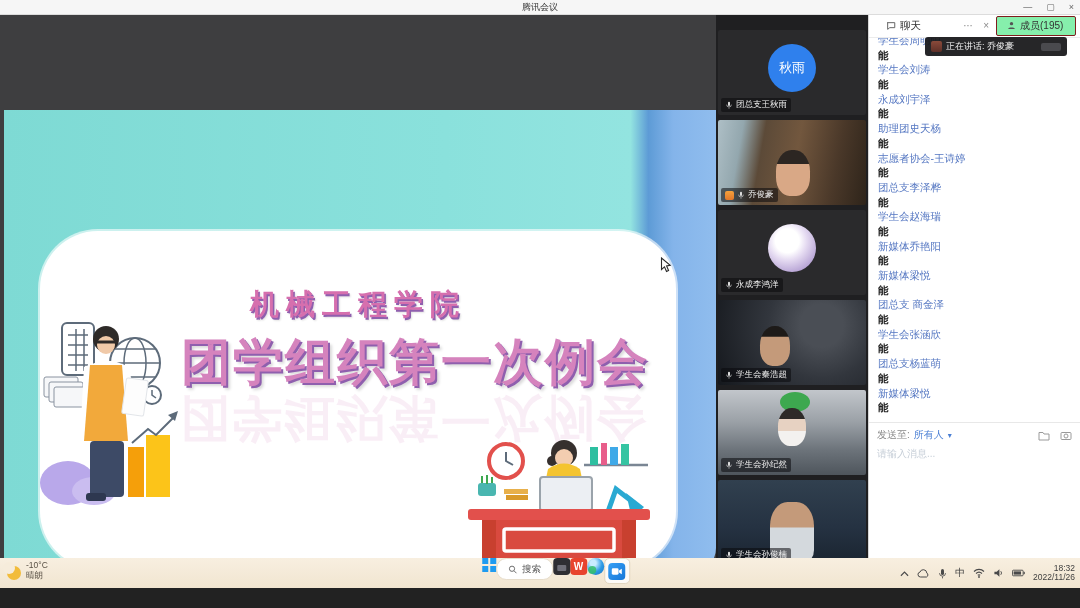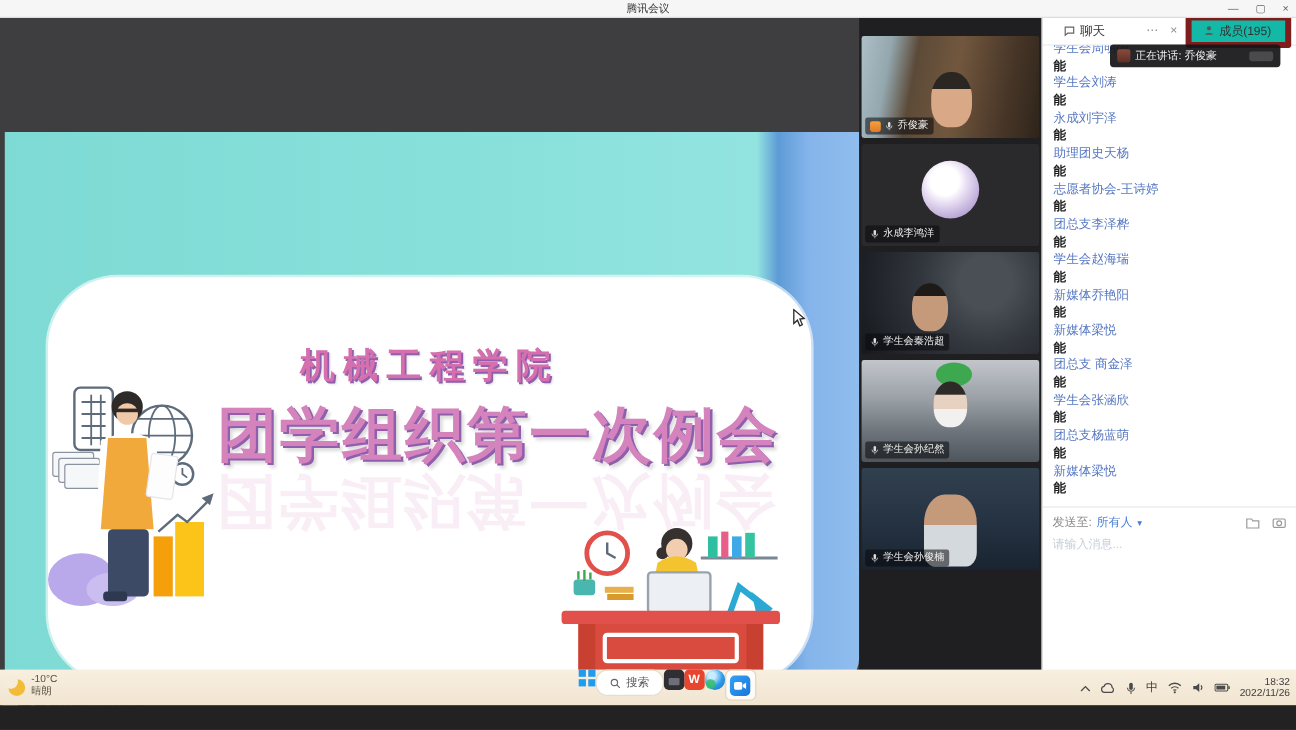--- a/index.html
+++ b/index.html
@@ -70,21 +70,21 @@
 
   
   .chat{position:absolute;left:868px;top:14px;width:212px;height:564px;background:#ffffff;
     border-left:1px solid #d6d6d6;box-sizing:border-box;display:flex;flex-direction:column;z-index:2;}
   .chat-header{height:23px;flex:none;display:flex;align-items:center;padding:0 4px 0 17px;
     border-bottom:1px solid #ececec;gap:4px;}
   .chat-title{font-size:10.5px;color:#333;}
   .chat-header .spacer{flex:1;}
   .hdr-btn{font-size:10px;color:#8a8a8a;padding:0 3px;cursor:default;}
   .member-tab{display:flex;align-items:center;gap:4px;font-size:10px;color:#333;
-    border:5px solid #7f1d1d;background:#14b8a6;border-radius:2px;padding:2px 10px;min-width:58px;}
+    border:1px solid #7f1d1d;background:#86efac;border-radius:2px;padding:2px 10px;min-width:58px;}
   .msgs{flex:1;overflow:hidden;padding:3px 0 0 9px;font-size:10.5px;}
   .msg-name{color:#5577c2;line-height:14.7px;height:14.7px;white-space:nowrap;}
   .msg-text{color:#1e1e1e;font-weight:600;line-height:14.7px;height:14.7px;}
   .msgs .msg-name:first-child{margin-top:-8px;}
   .chat-footer{flex:none;height:156px;border-top:1px solid #e8e8e8;position:relative;
     padding:5px 8px 0 8px;box-sizing:border-box;}
   .sendto-row{display:flex;align-items:center;gap:4px;font-size:10px;}
   .sendto-label{color:#8a8a8a;}
   .sendto-value{color:#4a7fd4;}
   .sendto-caret{color:#4a7fd4;font-size:8px;}
@@ -226,20 +226,32 @@
         <svg width="8" height="8" viewBox="0 0 24 24">
           <path d="M12 2a3 3 0 0 1 3 3v7a3 3 0 0 1-6 0V5a3 3 0 0 1 3-3z" fill="#ddd"></path>
           <path d="M5 11a7 7 0 0 0 14 0M12 20v3" stroke="#ddd" stroke-width="2" fill="none"></path>
         </svg>
         <span>乔俊豪的屏幕共享</span>
       </div>
     </div>
   </div>
 
   <div class="video-col" id="video-col">
+      <div class="tile tb0">
+        <div class="avatar-circle">秋雨</div>
+        <div class="tile-label">
+          <span>
+            <svg width="8" height="8" viewBox="0 0 24 24">
+              <path d="M12 2a3 3 0 0 1 3 3v7a3 3 0 0 1-6 0V5a3 3 0 0 1 3-3z" fill="#ddd"></path>
+              <path d="M5 11a7 7 0 0 0 14 0M12 20v3" stroke="#ddd" stroke-width="2" fill="none"></path>
+            </svg>
+          </span>
+          <span>团总支王秋雨</span>
+        </div>
+      </div>
       <div class="tile tb1">
         <div class="tile-label">
           <span class="host-badge"></span>
           <span>
             <svg width="8" height="8" viewBox="0 0 24 24">
               <path d="M12 2a3 3 0 0 1 3 3v7a3 3 0 0 1-6 0V5a3 3 0 0 1 3-3z" fill="#ddd"></path>
               <path d="M5 11a7 7 0 0 0 14 0M12 20v3" stroke="#ddd" stroke-width="2" fill="none"></path>
             </svg>
           </span>
           <span>乔俊豪</span>

